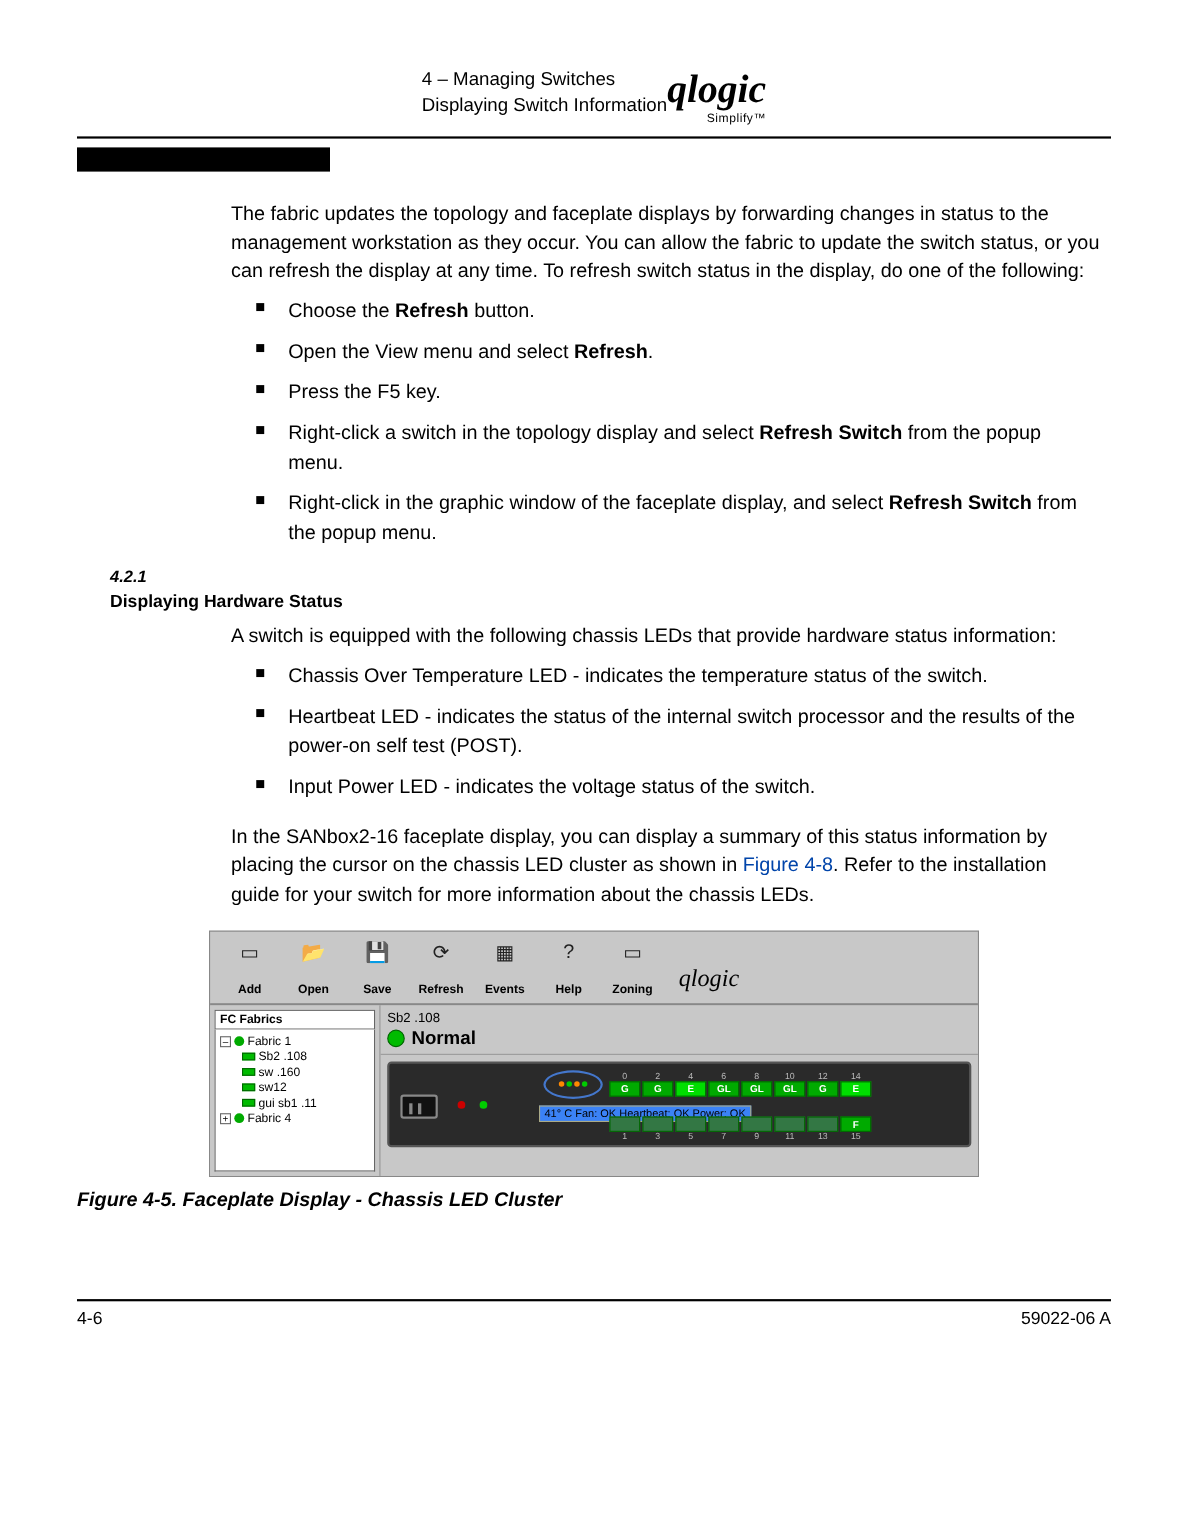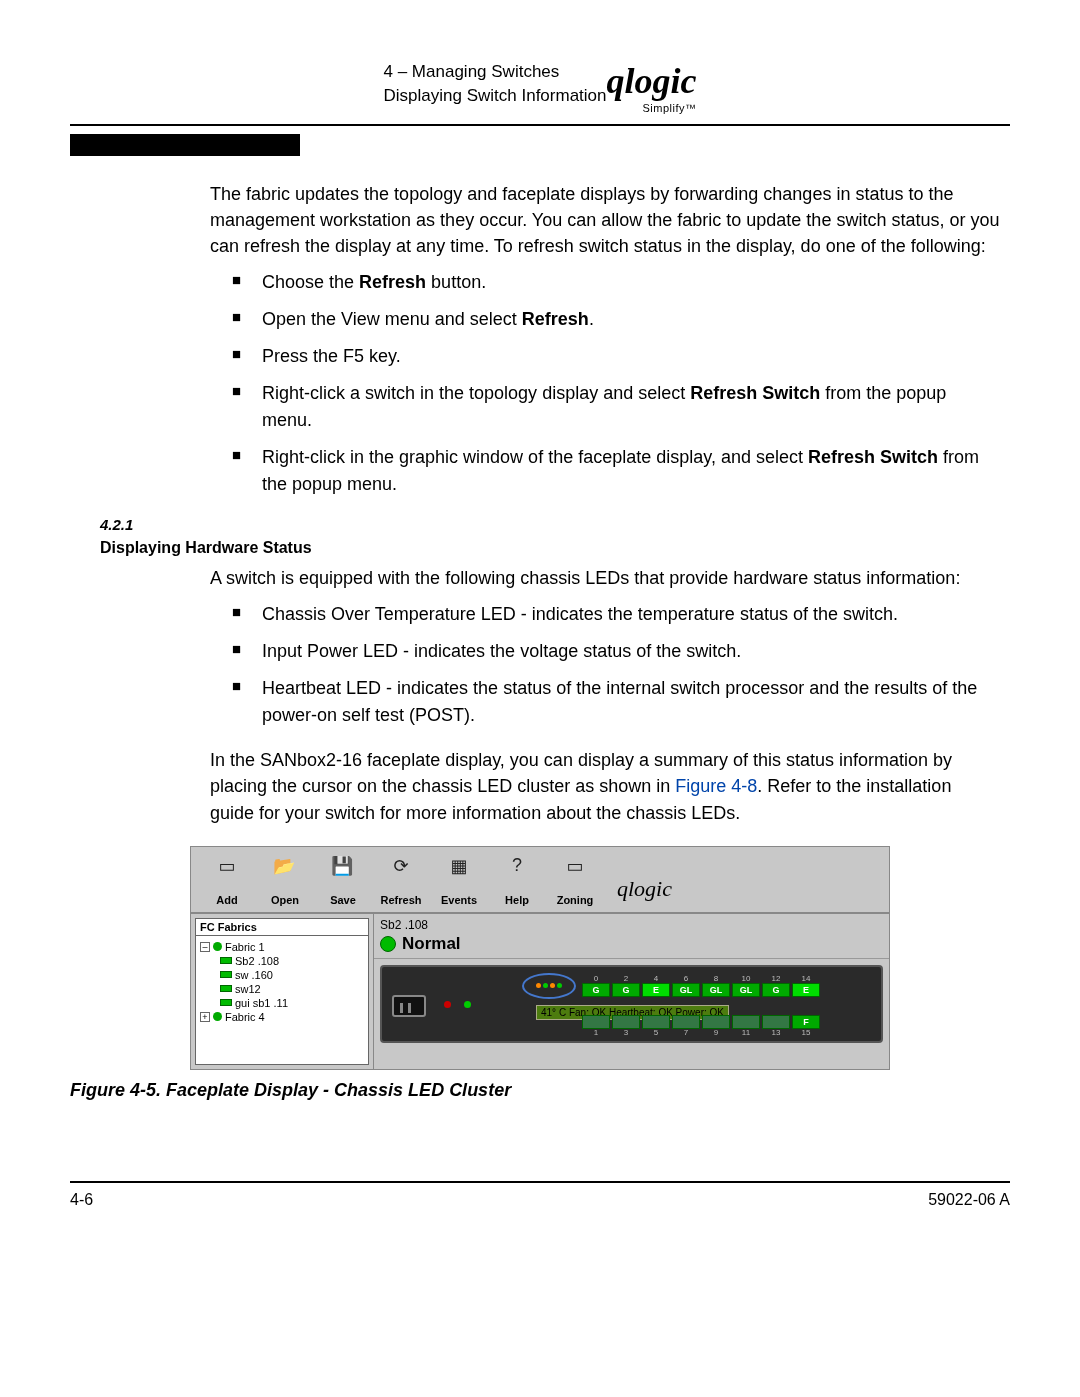--- a/index.html
+++ b/index.html
@@ -38,21 +38,21 @@
     border: 1px solid #888;
     background: #c8c8c8;
     font-family: Arial, sans-serif;
   }
   .toolbar { display: flex; align-items: flex-end; gap: 10px; padding: 8px 12px 6px 12px; border-bottom: 2px solid #888; }
   .tbtn { display: flex; flex-direction: column; align-items: center; min-width: 48px; cursor: default; }
   .tbtn .ic { width: 26px; height: 22px; display: flex; align-items: center; justify-content: center; font-size: 18px; color: #222; }
   .tbtn .lbl { font-size: 11px; font-weight: bold; margin-top: 17px; }
   .tlogo { font-family: 'Brush Script MT', cursive; font-style: italic; font-size: 22px; margin-left: 8px; padding-bottom: 4px; }
   .figbody { display: flex; }
-  .treepanel { width: 183px; border-right: 1px solid #888; background: #c8c8c8; padding: 4px; }
+  .treepanel { width: 155px; border-right: 1px solid #888; background: #c8c8c8; padding: 4px; }
   .treehdr { background: #fff; border: 1px solid #666; font-size: 11px; font-weight: bold; padding: 2px 4px; }
   .treelist { background: #fff; border: 1px solid #666; border-top: none; font-size: 11px; padding: 4px 2px 40px 2px; min-height: 120px; }
   .tree-row { display: flex; align-items: center; gap: 3px; padding: 1px 0; }
   .tree-row.lvl1 { padding-left: 2px; }
   .tree-row.lvl2 { padding-left: 22px; }
   .dot { width: 9px; height: 9px; border-radius: 50%; display: inline-block; }
   .dot.green { background: #0a0; }
   .sw-icon { width: 12px; height: 7px; background: #0b0; border: 1px solid #060; display: inline-block; }
   .handle { width: 10px; height: 10px; border: 1px solid #666; font-size: 9px; line-height: 8px; text-align: center; background:#fff; }
 
@@ -82,22 +82,22 @@
   .cluster .mini.g { background:#0c0; }
   .ports-top { position:absolute; left:200px; top:8px; display:flex; gap:2px; }
   .ports-bot { position:absolute; left:200px; top:48px; display:flex; gap:2px; }
   .pcol { display:flex; flex-direction:column; align-items:center; }
   .pnum { font-size:8px; color:#bbb; line-height:8px; }
   .port { width:28px; height:14px; background:#0a0; border:1px solid #060; color:#fff; font-size:9px; font-weight:bold; text-align:center; line-height:12px; }
   .port.e { background:#0d0; }
   .port.f { background:#0a0; }
   .port.dim { background:#374; color:#cde; }
   .tooltip {
-    position:absolute; left:154px; top:38px;
-    background:#4d7c0f; color:#000; border:1px solid #aa8;
+    position:absolute; left:136px; top:38px;
+    background:#3b82f6; color:#000; border:1px solid #aa8;
     font-size:10px; padding:1px 4px; white-space:nowrap;
   }
 </style>
 </head>
 <body>
 
 <div class="header">
   <div class="header-left">
     <div>4 – Managing Switches</div>
     <div>Displaying Switch Information</div>
@@ -122,22 +122,22 @@
   </ul>
 </div>
 
 <div class="secnum" style="margin-left:30px;">4.2.1</div>
 <div class="heading" style="margin-left:30px;">Displaying Hardware Status</div>
 
 <div class="content">
   <p>A switch is equipped with the following chassis LEDs that provide hardware status information:</p>
   <ul class="sq">
     <li>Chassis Over Temperature LED - indicates the temperature status of the switch.</li>
+    <li>Heartbeat LED - indicates the status of the internal switch processor and the results of the power-on self test (POST).</li>
     <li>Input Power LED - indicates the voltage status of the switch.</li>
-    <li>Heartbeat LED - indicates the status of the internal switch processor and the results of the power-on self test (POST).</li>
   </ul>
   <p>
     <span>In the SANbox2-16 faceplate display, you can display a summary of this status information by placing the cursor on the chassis LED cluster as shown in </span><span class="figlink">Figure 4-8</span><span>. Refer to the installation guide for your switch for more information about the chassis LEDs.</span>
   </p>
 </div>
 
 <div class="figure">
   <div class="toolbar">
     <div class="tbtn">
         <span class="ic">▭</span>

